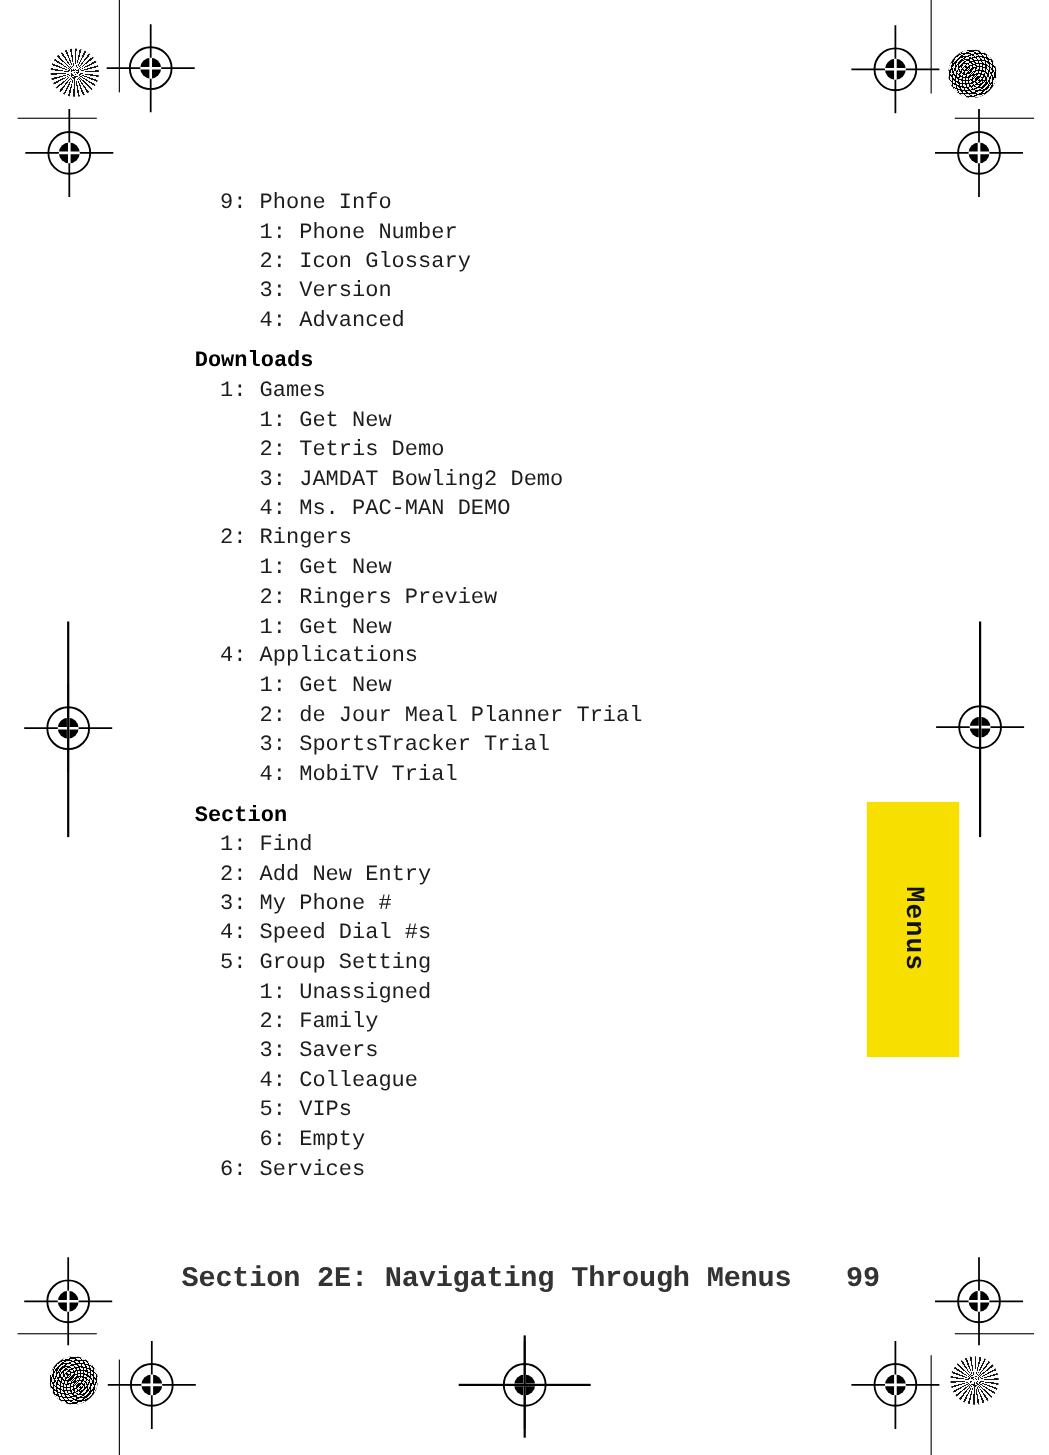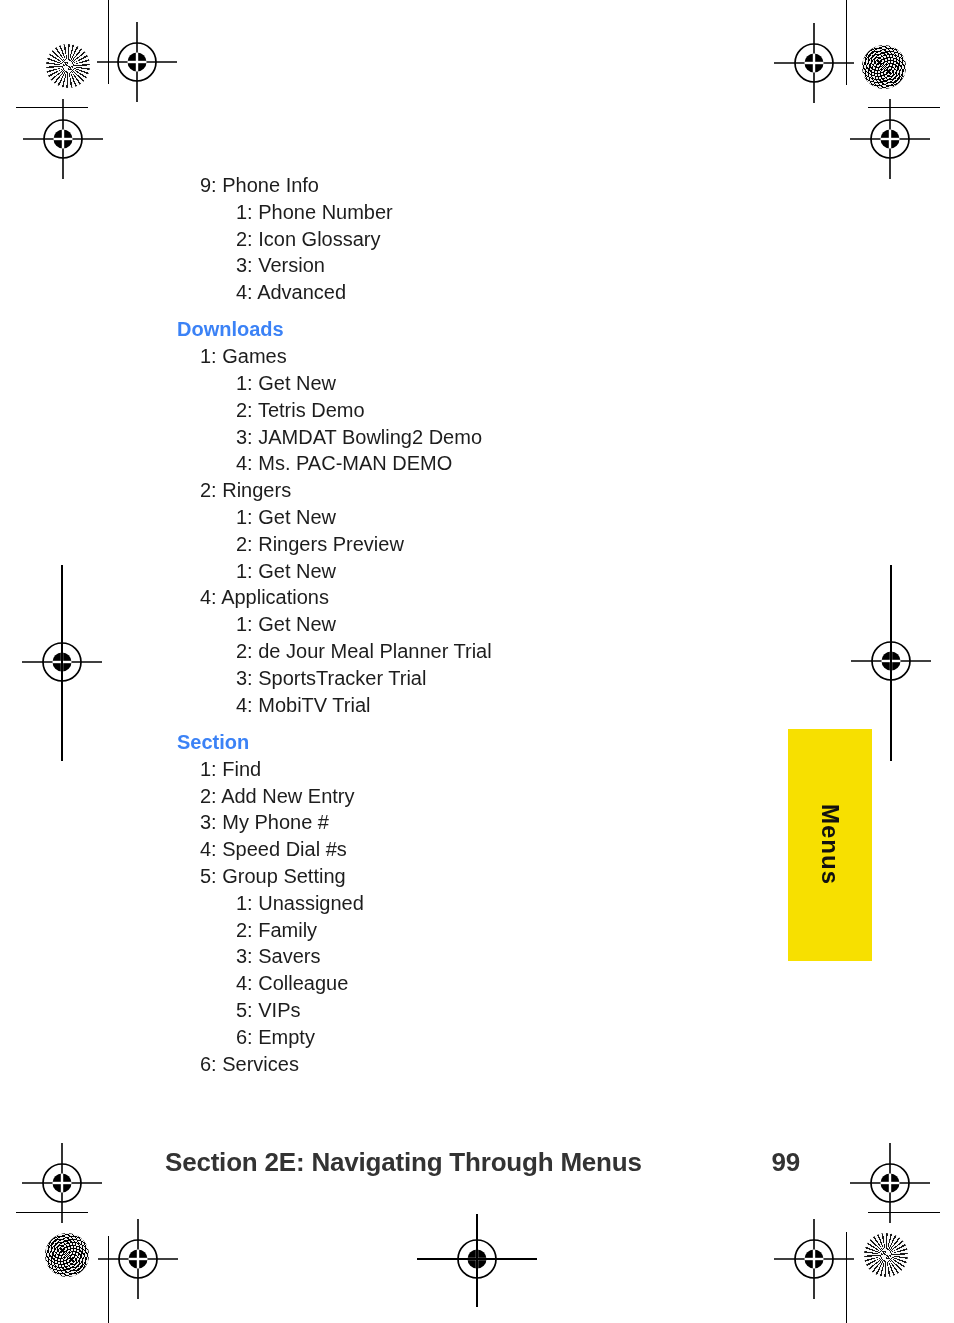--- a/index.html
+++ b/index.html
@@ -2,36 +2,36 @@
 <html><head>
 <meta charset="utf-8">
 <style>
   html, body { margin: 0; padding: 0; background: #ffffff; }
   .page {
     position: relative;
     width: 954px;
     height: 1323px;
     background: #ffffff;
     overflow: hidden;
-    font-family: Liberation Sans, sans-serif;
+    font-family: Liberation Mono, monospace;
   }
 
   
   .outline {
     position: absolute;
     left: 177px;
     top: 172px;
     color: #1d1d1d;
     font-size: 20px;
   }
   .outline .line { line-height: 26.8px; white-space: nowrap; }
   .outline .ind0 { padding-left: 0; }
   .outline .ind1 { padding-left: 23px; }
   .outline .ind2 { padding-left: 59px; }
-  .outline .bold { font-weight: bold; color: #3b82f6; }
+  .outline .bold { font-weight: bold; color: #000000; }
   .outline .gap  { margin-top: 10.5px; }
 
   
   .side-tab {
     position: absolute;
     left: 788px;
     top: 729px;
     width: 84px;
     height: 232px;
     display: flex;

